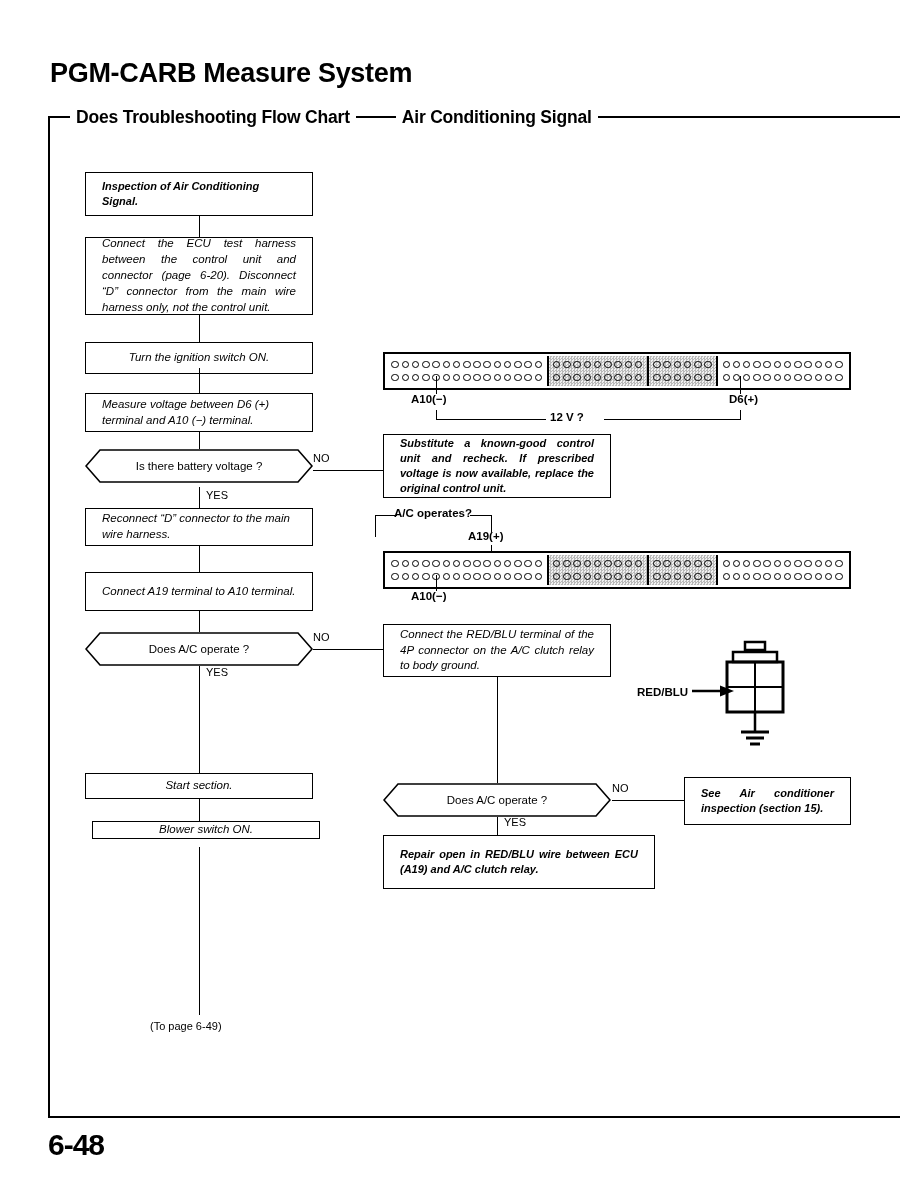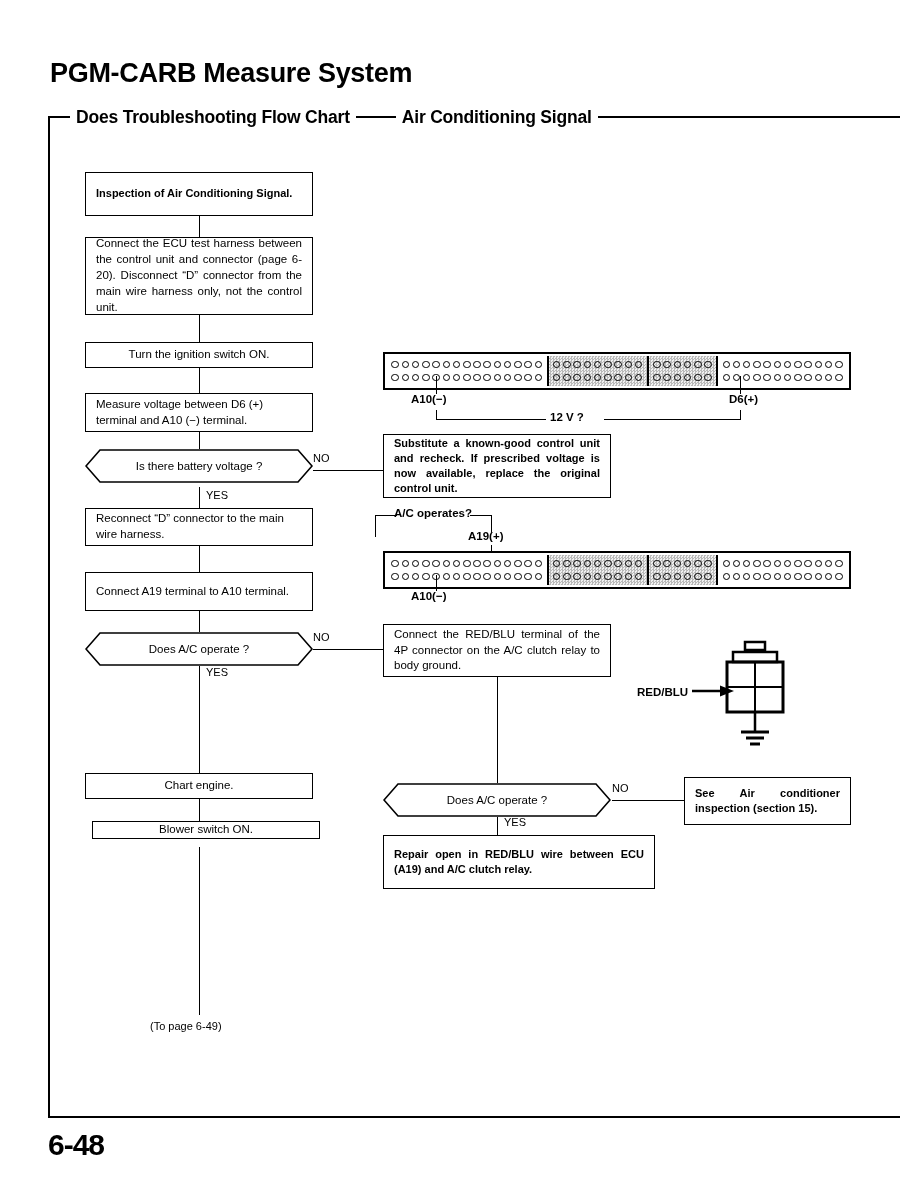--- a/index.html
+++ b/index.html
@@ -87,23 +87,24 @@
 
   
   .box {
     position: absolute;
     border: 1.6px solid #000;
     background: #fff;
     box-sizing: border-box;
     display: flex;
     flex-direction: column;
     justify-content: center;
-    padding: 4px 10px;
+    padding: 4px 16px;
     font-size: 11.5px;
     line-height: 1.38;
+    font-style: italic;
   }
   .box.center { align-items: center; text-align: center; }
   .box.bold { font-weight: bold; font-size: 11px; }
   .box.just { text-align: justify; }
   .box.just > span { text-align: justify; text-align-last: left; }
 
   .hex {
     position: absolute;
     box-sizing: border-box;
     display: flex;
@@ -215,21 +216,21 @@
   <div class="box bold" style="left:85px; top:172px; width:228px; height:44px;">
     <span>Inspection of Air Conditioning Signal.</span>
   </div>
   <div class="vline" style="left:199px; top:216px; height:21px;"></div>
 
   <div class="box just" style="left:85px; top:237px; width:228px; height:78px;">
     <span>Connect the ECU test harness between the control unit and connector (page 6-20). Disconnect “D” connector from the main wire harness only, not the control unit.</span>
   </div>
   <div class="vline" style="left:199px; top:315px; height:27px;"></div>
 
-  <div class="box center" style="left:85px; top:342px; width:228px; height:26px;">
+  <div class="box center" style="left:85px; top:342px; width:228px; height:32px;">
     <span>Turn the ignition switch ON.</span>
   </div>
   <div class="vline" style="left:199px; top:368px; height:25px;"></div>
 
   <div class="box" style="left:85px; top:393px; width:228px; height:39px;">
     <span>Measure voltage between D6 (+) terminal and A10 (−) terminal.</span>
   </div>
   <div class="vline" style="left:199px; top:432px; height:21px;"></div>
 
   <div class="hex" style="left:85px; top:449px; width:228px; height:34px;">
@@ -258,21 +259,21 @@
       <polygon points="15,1 213,1 227,17 213,33 15,33 1,17" fill="#fff" stroke="#000" stroke-width="1.6"></polygon>
     </svg>
     <span class="hex-label">Does A/C operate ?</span>
   </div>
   <div class="edge-label" style="left:313px; top:631px;">NO</div>
   <div class="hline" style="left:313px; top:649px; width:70px;"></div>
   <div class="vline" style="left:199px; top:666px; height:109px;"></div>
   <div class="edge-label" style="left:206px; top:666px;">YES</div>
 
   <div class="box center" style="left:85px; top:773px; width:228px; height:26px;">
-    <span>Chart engine.</span>
+    <span>Start section.</span>
   </div>
   <div class="vline" style="left:199px; top:799px; height:22px;"></div>
 
   <div class="box center" style="left:92px; top:821px; width:228px; height:18px;">
     <span>Blower switch ON.</span>
   </div>
   <div class="vline" style="left:199px; top:847px; height:168px;"></div>
 
   <div class="edge-label" style="left:150px; top:1020px;">(To page 6-49)</div>
 

